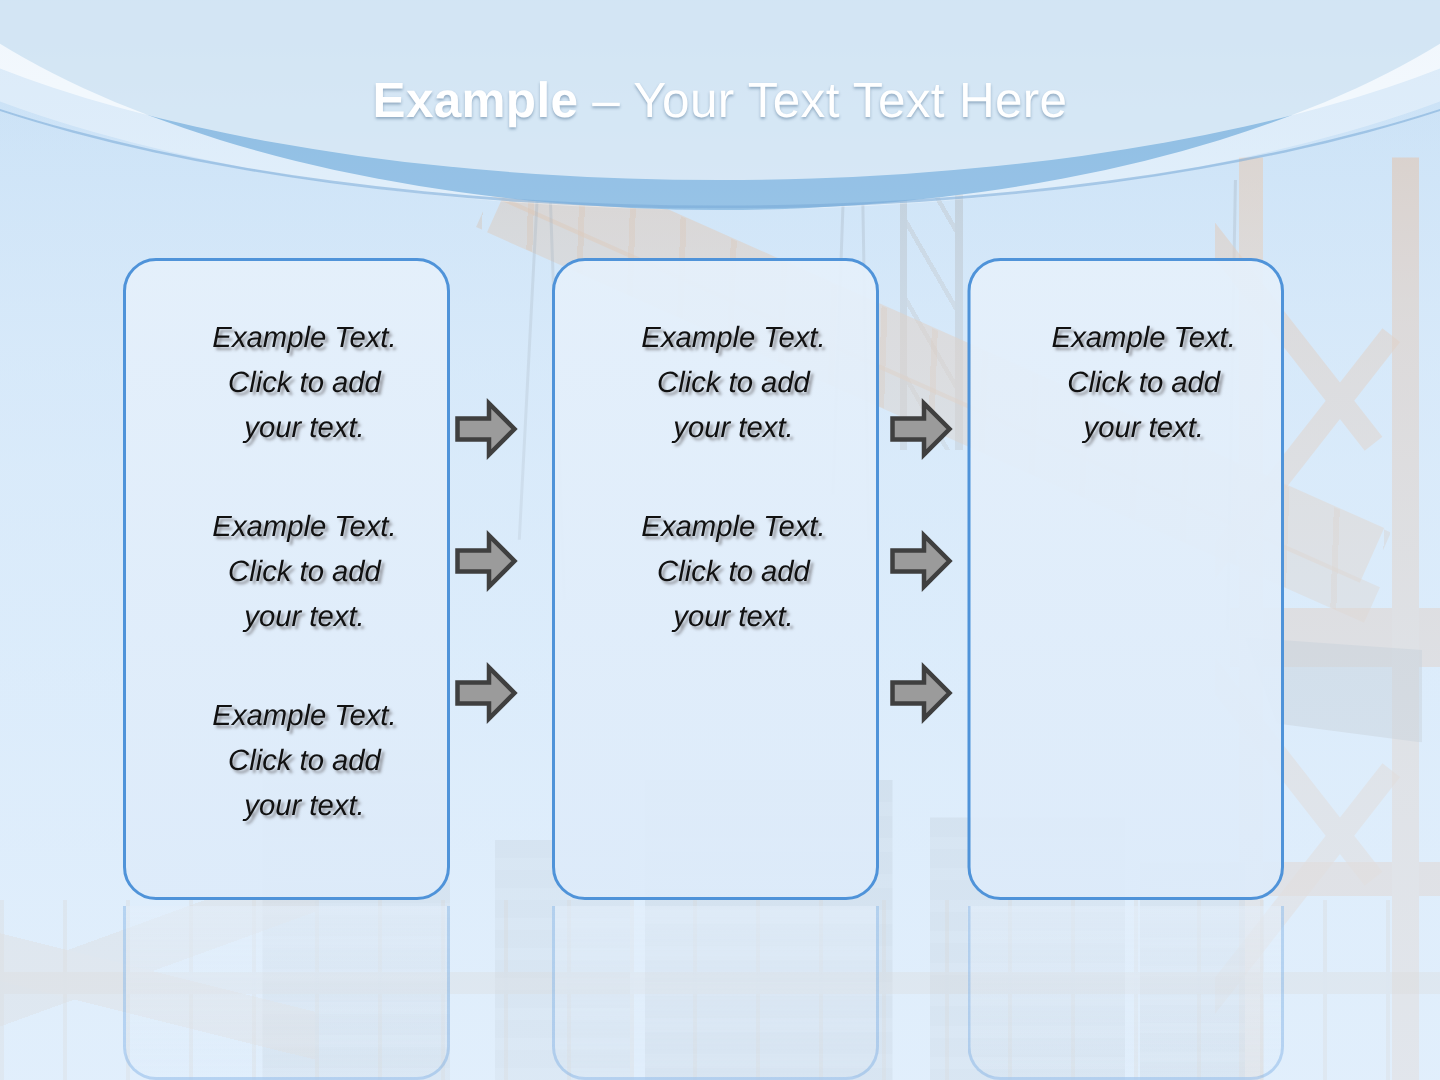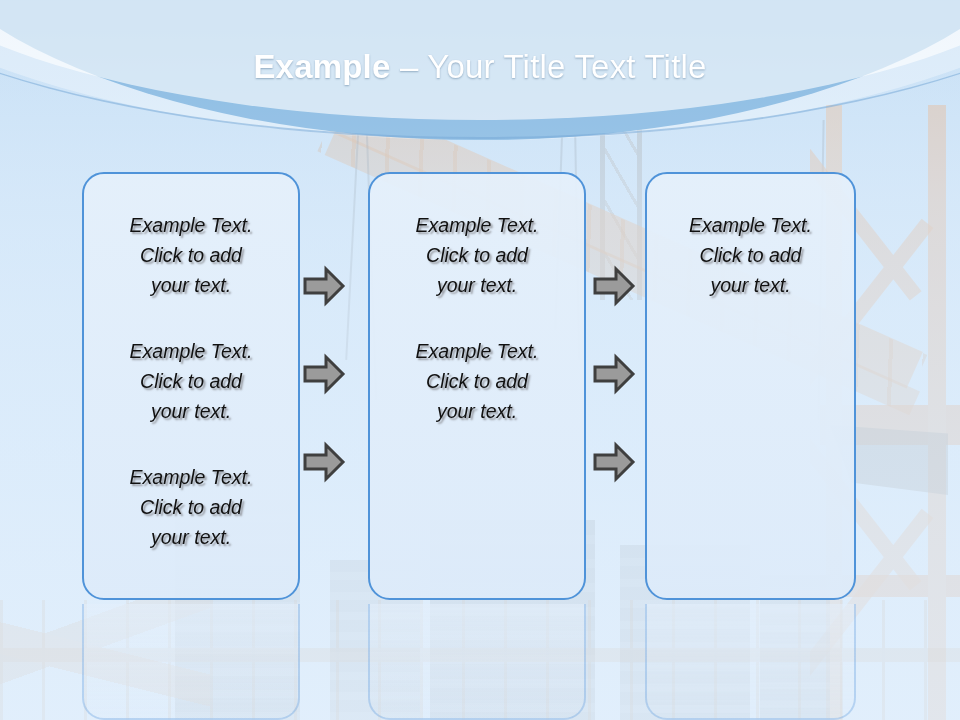--- a/index.html
+++ b/index.html
@@ -169,20 +169,21 @@
     text-shadow:0 1px 2px rgba(20,60,100,.35);
   }
   .title .strong { font-weight:700; }
 
   
   .pbox {
     position:absolute;
     background:linear-gradient(180deg,rgba(229,240,251,.94) 0%,rgba(221,235,250,.92) 100%);
     border:2px solid #4f93d9;
     border-radius:22px;
+    padding-left:12px;
   }
   .pbox.b-1 { left:82px;  top:172px; width:218px; height:428px; }
   .pbox.b-2 { left:368px; top:172px; width:218px; height:428px; }
   .pbox.b-3 { left:645px; top:172px; width:211px; height:428px; }
 
   
   .pbox-refl {
     position:absolute; top:604px; height:116px;
     border:2px solid rgba(79,147,217,.30);
     border-top:none;
@@ -262,21 +263,21 @@
   </div>
 
   <div class="header-band">
     <div class="header-fill"></div>
     <div class="swoosh-a"></div>
     <div class="swoosh-b"></div>
     <div class="swoosh-line"></div>
   </div>
 
   <div class="title">
-    <span class="strong">Example</span><span class="light"> – Your Title Text Title</span>
+    <span class="strong">Example</span><span class="light"> – Your Text Text Here</span>
   </div>
 
   <div class="pbox-refl r-1"></div>
   <div class="pbox-refl r-2"></div>
   <div class="pbox-refl r-3"></div>
 
   <div class="pbox b-1">
     <div class="tblock t0">
       <span>Example Text.</span><br>
       <span>Click  to add</span><br>

